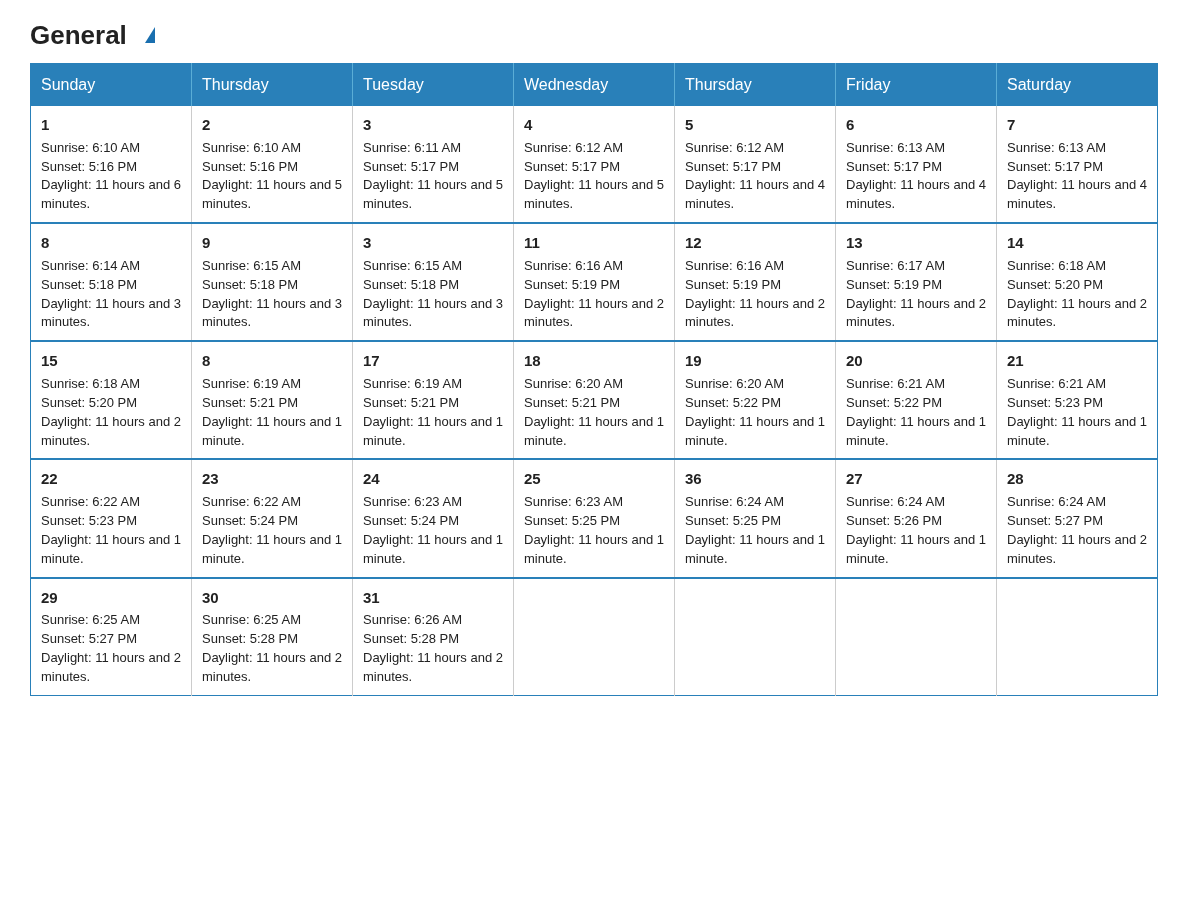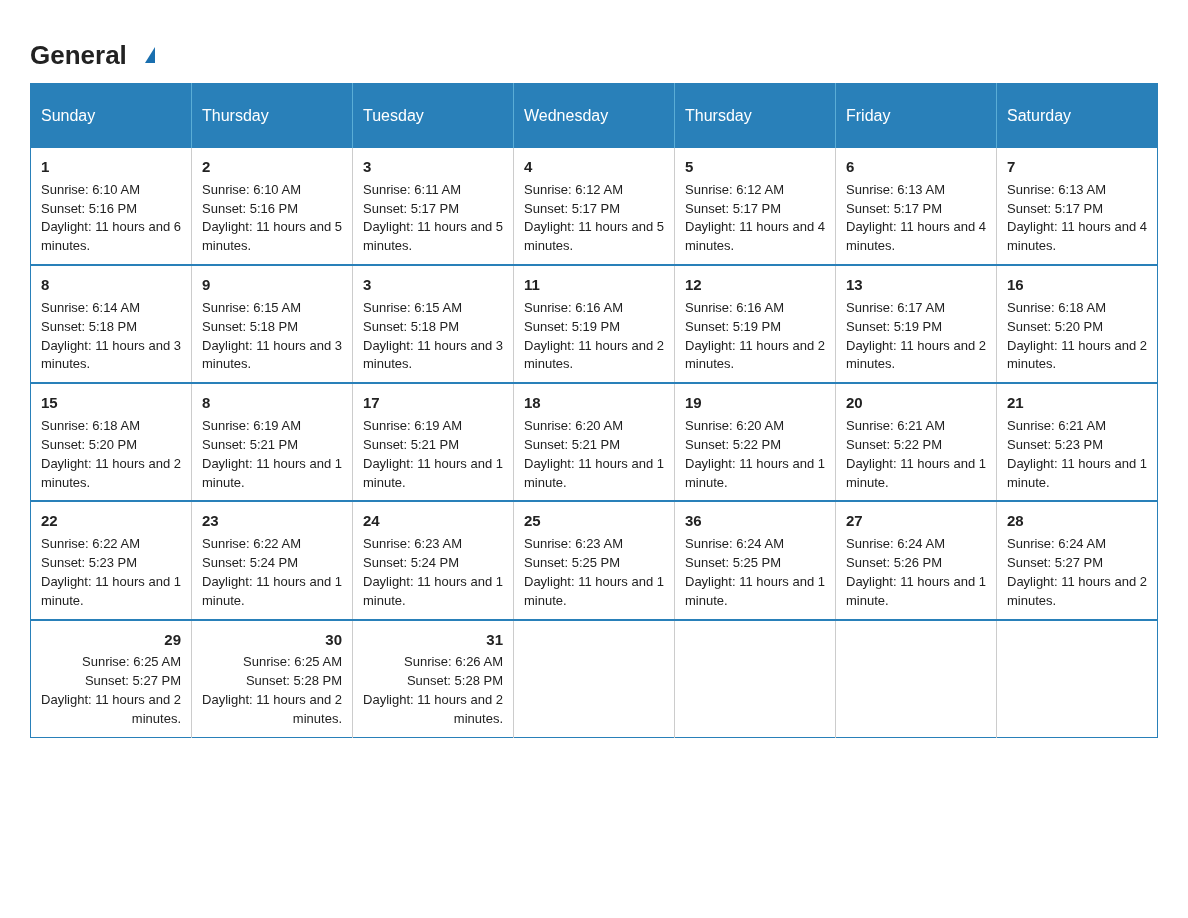--- a/index.html
+++ b/index.html
@@ -38,21 +38,21 @@
     }
     .calendar-table {
       width: 100%;
       border-collapse: collapse;
       border: 1px solid #2980b9;
     }
     .calendar-table th {
       background-color: #2980b9;
       color: #fff;
       text-align: left;
-      padding: 23px 10px;
+      padding: 12px 10px;
       font-size: 16px;
       font-weight: normal;
       border-right: 1px solid #5aadd6;
     }
     .calendar-table th:last-child {
       border-right: none;
     }
     .calendar-table td {
       vertical-align: top;
       padding: 8px 10px;
@@ -61,38 +61,37 @@
       font-size: 13px;
       line-height: 1.45;
       width: 14.28%;
       min-height: 90px;
     }
     .calendar-table td:last-child {
       border-right: none;
     }
     .calendar-table tr:last-child td {
       border-bottom: none;
-      text-align: right;
     }
     .day-num {
       font-size: 15px;
       font-weight: bold;
       display: block;
       margin-bottom: 3px;
     }
     .empty-cell {
       background: #fff;
     }
   </style>
 </head>
 <body>
 
 <div class="header-area">
   <div class="logo-area">
-    <div style="display:flex;align-items:center;gap:18px;margin-top:20px;">
+    <div style="display:flex;align-items:center;gap:18px;">
       <span style="font-size:26px;font-weight:bold;color:#222;">General</span>
       <span style="display:inline-block;width:0;height:0;border-left:10px solid transparent;border-right:0px solid transparent;border-bottom:16px solid #1a6faf;margin-bottom:2px;"></span>
     </div>
     <span style="font-size:26px;font-weight:bold;color:#1a6faf;margin-top:-6px;padding-left:2px;"></span>
   </div>
   <div class="title-area">
     <div class="month-title"></div>
     <div class="location-title"></div>
   </div>
 </div>
@@ -119,21 +118,21 @@
         <td><span class="day-num">6</span><span>Sunrise: 6:13 AM</span><br><span>Sunset: 5:17 PM</span><br><span>Daylight: 11 hours and 4 minutes.</span></td>
         <td><span class="day-num">7</span><span>Sunrise: 6:13 AM</span><br><span>Sunset: 5:17 PM</span><br><span>Daylight: 11 hours and 4 minutes.</span></td>
       </tr>
       <tr>
         <td><span class="day-num">8</span><span>Sunrise: 6:14 AM</span><br><span>Sunset: 5:18 PM</span><br><span>Daylight: 11 hours and 3 minutes.</span></td>
         <td><span class="day-num">9</span><span>Sunrise: 6:15 AM</span><br><span>Sunset: 5:18 PM</span><br><span>Daylight: 11 hours and 3 minutes.</span></td>
         <td><span class="day-num">3</span><span>Sunrise: 6:15 AM</span><br><span>Sunset: 5:18 PM</span><br><span>Daylight: 11 hours and 3 minutes.</span></td>
         <td><span class="day-num">11</span><span>Sunrise: 6:16 AM</span><br><span>Sunset: 5:19 PM</span><br><span>Daylight: 11 hours and 2 minutes.</span></td>
         <td><span class="day-num">12</span><span>Sunrise: 6:16 AM</span><br><span>Sunset: 5:19 PM</span><br><span>Daylight: 11 hours and 2 minutes.</span></td>
         <td><span class="day-num">13</span><span>Sunrise: 6:17 AM</span><br><span>Sunset: 5:19 PM</span><br><span>Daylight: 11 hours and 2 minutes.</span></td>
-        <td><span class="day-num">16</span><span>Sunrise: 6:18 AM</span><br><span>Sunset: 5:20 PM</span><br><span>Daylight: 11 hours and 2 minutes.</span></td>
+        <td><span class="day-num">14</span><span>Sunrise: 6:18 AM</span><br><span>Sunset: 5:20 PM</span><br><span>Daylight: 11 hours and 2 minutes.</span></td>
       </tr>
       <tr>
         <td><span class="day-num">15</span><span>Sunrise: 6:18 AM</span><br><span>Sunset: 5:20 PM</span><br><span>Daylight: 11 hours and 2 minutes.</span></td>
         <td><span class="day-num">8</span><span>Sunrise: 6:19 AM</span><br><span>Sunset: 5:21 PM</span><br><span>Daylight: 11 hours and 1 minute.</span></td>
         <td><span class="day-num">17</span><span>Sunrise: 6:19 AM</span><br><span>Sunset: 5:21 PM</span><br><span>Daylight: 11 hours and 1 minute.</span></td>
         <td><span class="day-num">18</span><span>Sunrise: 6:20 AM</span><br><span>Sunset: 5:21 PM</span><br><span>Daylight: 11 hours and 1 minute.</span></td>
         <td><span class="day-num">19</span><span>Sunrise: 6:20 AM</span><br><span>Sunset: 5:22 PM</span><br><span>Daylight: 11 hours and 1 minute.</span></td>
         <td><span class="day-num">20</span><span>Sunrise: 6:21 AM</span><br><span>Sunset: 5:22 PM</span><br><span>Daylight: 11 hours and 1 minute.</span></td>
         <td><span class="day-num">21</span><span>Sunrise: 6:21 AM</span><br><span>Sunset: 5:23 PM</span><br><span>Daylight: 11 hours and 1 minute.</span></td>
       </tr>

